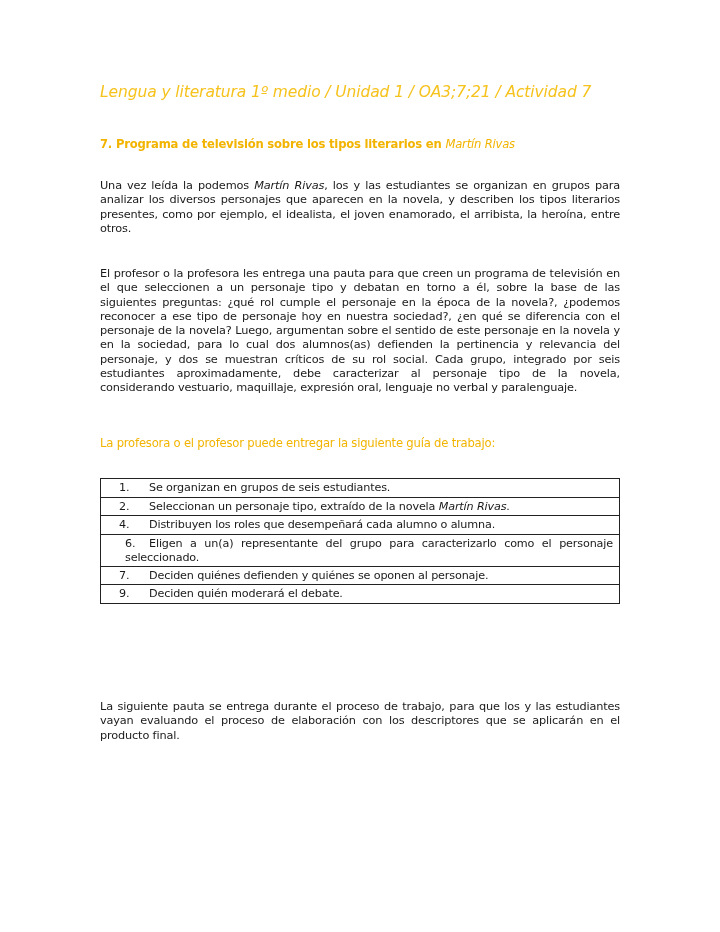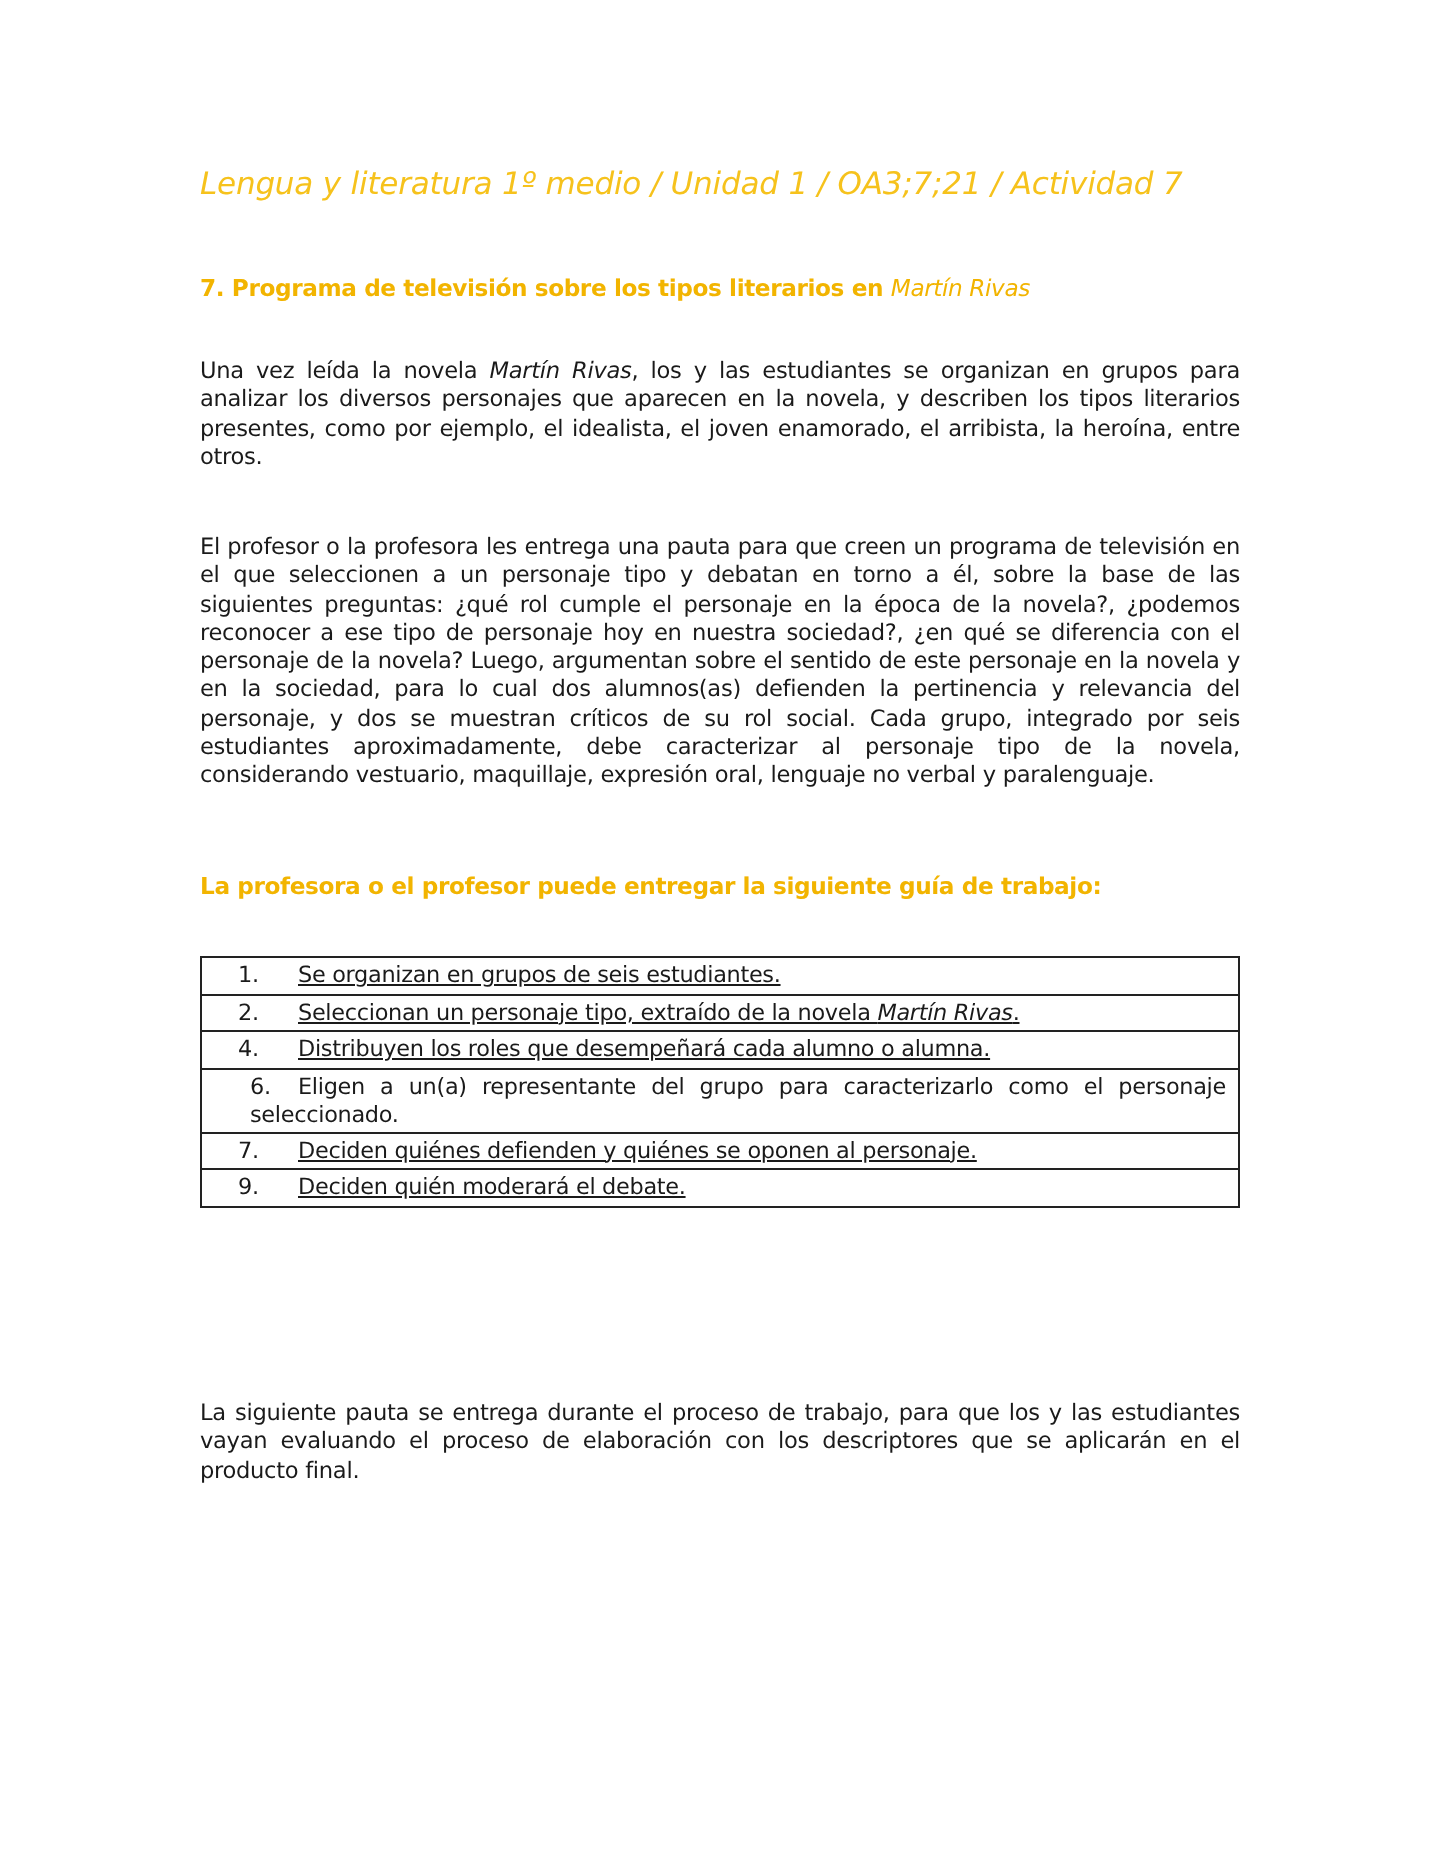--- a/index.html
+++ b/index.html
@@ -9,43 +9,43 @@
   .header { position: absolute; left: 100px; top: 83px; font-size: 15.5px; color: #F6C21C;
             letter-spacing: -0.1px; white-space: nowrap; font-style: italic; }
   .section-title { position: absolute; left: 100px; top: 137px; font-size: 11.6px; font-weight: bold;
                    color: #F2B400; white-space: nowrap; letter-spacing: -0.2px; }
   .section-title i { font-weight: normal; }
   .para { position: absolute; left: 100px; width: 520px; font-size: 11.3px; line-height: 14.3px;
           text-align: justify; letter-spacing: -0.15px; }
   .p1 { top: 179px; }
   .p2 { top: 267px; }
   .p3 { top: 700px; }
-  .guide-title { position: absolute; left: 100px; top: 436px; font-size: 11.6px; font-weight: bold;
+  .guide-title { position: absolute; left: 100px; top: 436px; font-size: 11.6px; font-weight: normal;
                  color: #F2B400; white-space: nowrap; letter-spacing: -0.2px; }
   .steps { position: absolute; left: 100px; top: 478px; width: 520px; border-collapse: collapse;
            font-size: 11.2px; letter-spacing: -0.15px; }
   .steps td { border: 1.5px solid #222; padding: 0 6px 0 0; vertical-align: top; }
-  .steps .row { height: 18.5px; text-decoration: underline; }
+  .steps .row { height: 18.5px; }
   .steps .row-tall { height: 32px; }
   .cell-inner { padding-top: 2px; line-height: 14px; text-align: justify; }
   .num { display: inline-block; width: 48px; text-align: right; padding-right: 0; box-sizing: border-box; }
   .num span { display: inline-block; width: 30px; text-align: left; }
   .txt { padding-left: 0; }
   .wrap-indent { padding-left: 24px; }
 </style>
 </head>
 <body>
 
 <div class="page">
 
   <div class="header">Lengua y literatura 1º medio / Unidad 1 / OA3;7;21  / Actividad 7</div>
 
   <div class="section-title"><span>7. Programa de televisión sobre los tipos literarios en </span><i>Martín Rivas</i></div>
 
-  <div class="para p1"><span>Una vez leída la novela </span><i>Martín Rivas</i><span>, los y las estudiantes se organizan en grupos para analizar los diversos personajes que aparecen en la novela, y describen los tipos literarios presentes, como por ejemplo, el idealista, el joven enamorado, el arribista, la heroína, entre otros.</span></div>
+  <div class="para p1"><span>Una vez leída la podemos </span><i>Martín Rivas</i><span>, los y las estudiantes se organizan en grupos para analizar los diversos personajes que aparecen en la novela, y describen los tipos literarios presentes, como por ejemplo, el idealista, el joven enamorado, el arribista, la heroína, entre otros.</span></div>
 
   <div class="para p2">El profesor o la profesora les entrega una pauta para que creen un programa de televisión en el que seleccionen a un personaje tipo y debatan en torno a él, sobre la base de las siguientes preguntas: ¿qué rol cumple el personaje en la época de la novela?, ¿podemos reconocer a ese tipo de personaje hoy en nuestra sociedad?, ¿en qué se diferencia con el personaje de la novela? Luego, argumentan sobre el sentido de este personaje en la novela y en la sociedad, para lo cual dos alumnos(as) defienden la pertinencia y relevancia del personaje, y dos se muestran críticos de su rol social. Cada grupo, integrado por seis estudiantes aproximadamente, debe caracterizar al personaje tipo de la novela, considerando vestuario, maquillaje, expresión oral, lenguaje no verbal y paralenguaje.</div>
 
   <div class="guide-title">La profesora o el profesor puede entregar la siguiente guía de trabajo:</div>
 
   <table class="steps">
     <tbody>
       <tr class="row">
           <td>
             <div class="cell-inner"><span class="num"><span>1.</span></span><span class="txt">Se organizan en grupos de seis estudiantes.</span></div>

